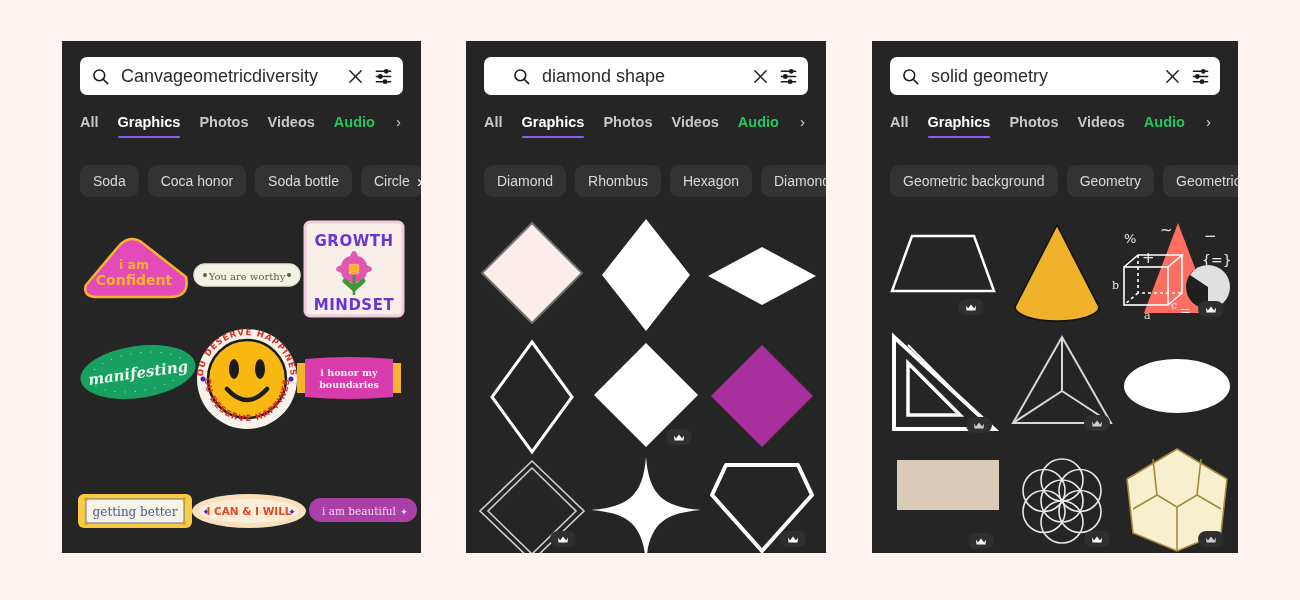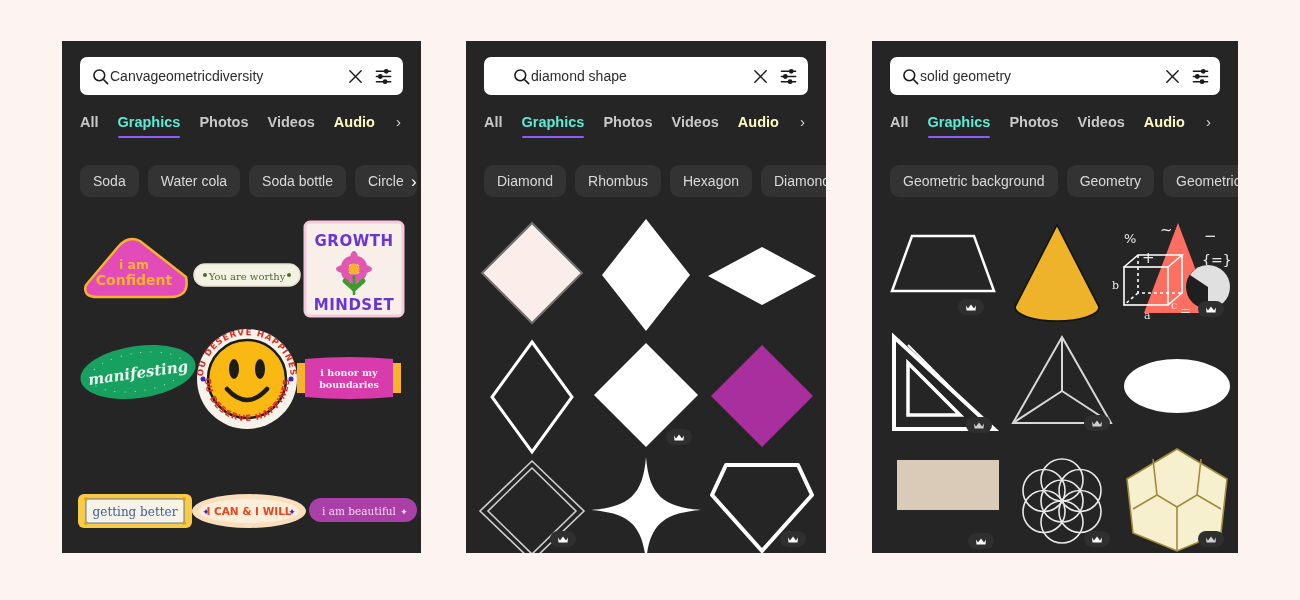--- a/index.html
+++ b/index.html
@@ -34,21 +34,22 @@
     align-items: center;
     padding: 0 10px 0 11px;
   }
   #panel-1 .searchbar { width: 323px; }
   #panel-2 .searchbar { width: 324px; padding-left: 28px; }
   #panel-3 .searchbar { width: 330px; }
 
   .search-icon { flex: 0 0 auto; width: 19px; height: 19px; display: block; }
   .search-value {
     flex: 1 1 auto;
-    font-size: 14px;
+    margin-left: 11px;
+    font-size: 18px;
     color: #2b2b2b;
     white-space: nowrap;
     overflow: hidden;
   }
   .clear-icon { flex: 0 0 auto; width: 17px; height: 17px; margin-right: 10px; }
   .filter-icon { flex: 0 0 auto; width: 19px; height: 19px; }
 
   
   .tabs {
     position: absolute;
@@ -60,30 +61,30 @@
     white-space: nowrap;
   }
   .tab {
     position: relative;
     font-size: 14.5px;
     font-weight: 700;
     color: #c8c8c8;
     padding: 4px 0 9px 0;
     margin-right: 18px;
   }
-  .tab.active { color: #5eead4; }
+  .tab.active { color: #ffffff; }
   .tab.active::after {
     content: "";
     position: absolute;
     left: 0; right: 0; bottom: 1px;
     height: 2.5px;
     background: #8b5cf6;
     border-radius: 2px;
   }
-  .tab.faded { color: #fef9c3; }
+  .tab.faded { color: #22c55e; }
   .tab-arrow {
     color: #d4d4d4;
     font-size: 15px;
     font-weight: 400;
     padding: 3px 0 0 2px;
   }
 
   
   .chips {
     position: absolute;
@@ -170,21 +171,21 @@
       <div class="tab">All</div>
       <div class="tab active">Graphics</div>
       <div class="tab">Photos</div>
       <div class="tab">Videos</div>
       <div class="tab faded">Audio</div>
       <div class="tab-arrow">›</div>
     </div>
 
     <div class="chips">
       <div class="chip">Soda</div>
-      <div class="chip">Water cola</div>
+      <div class="chip">Coca honor</div>
       <div class="chip">Soda bottle</div>
       <div class="chip"><span>Circle</span><span class="chip-arrow">›</span></div>
     </div>
 
     <div class="results">
 
       <div class="cell" style="left:130px; top:52px; width:110px; height:30px;">
         <svg viewBox="0 0 110 28" width="110" height="28">
           <rect x="2" y="3" width="106" height="22" rx="11" fill="#f4f2e4" stroke="#e7e4d2" stroke-width="1.5"></rect>
           <circle cx="13" cy="14" r="2" fill="#4b6b2e"></circle>

